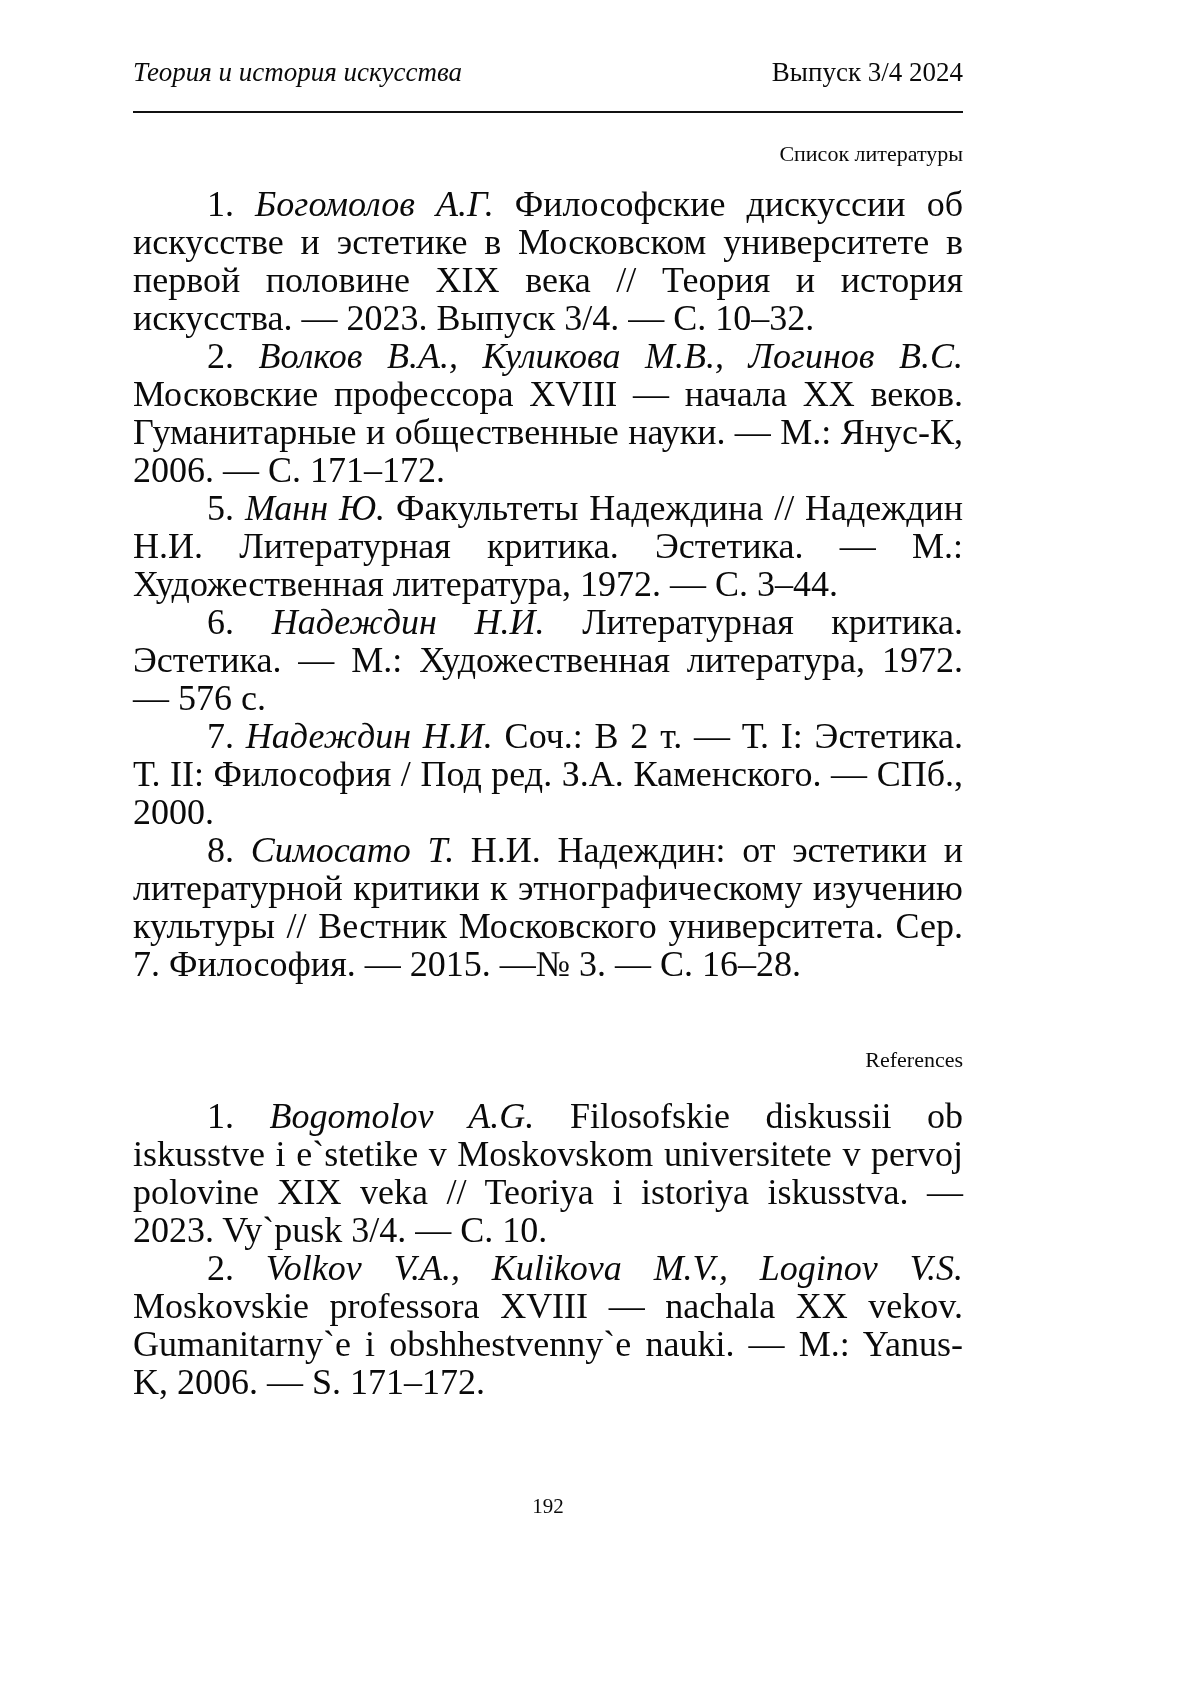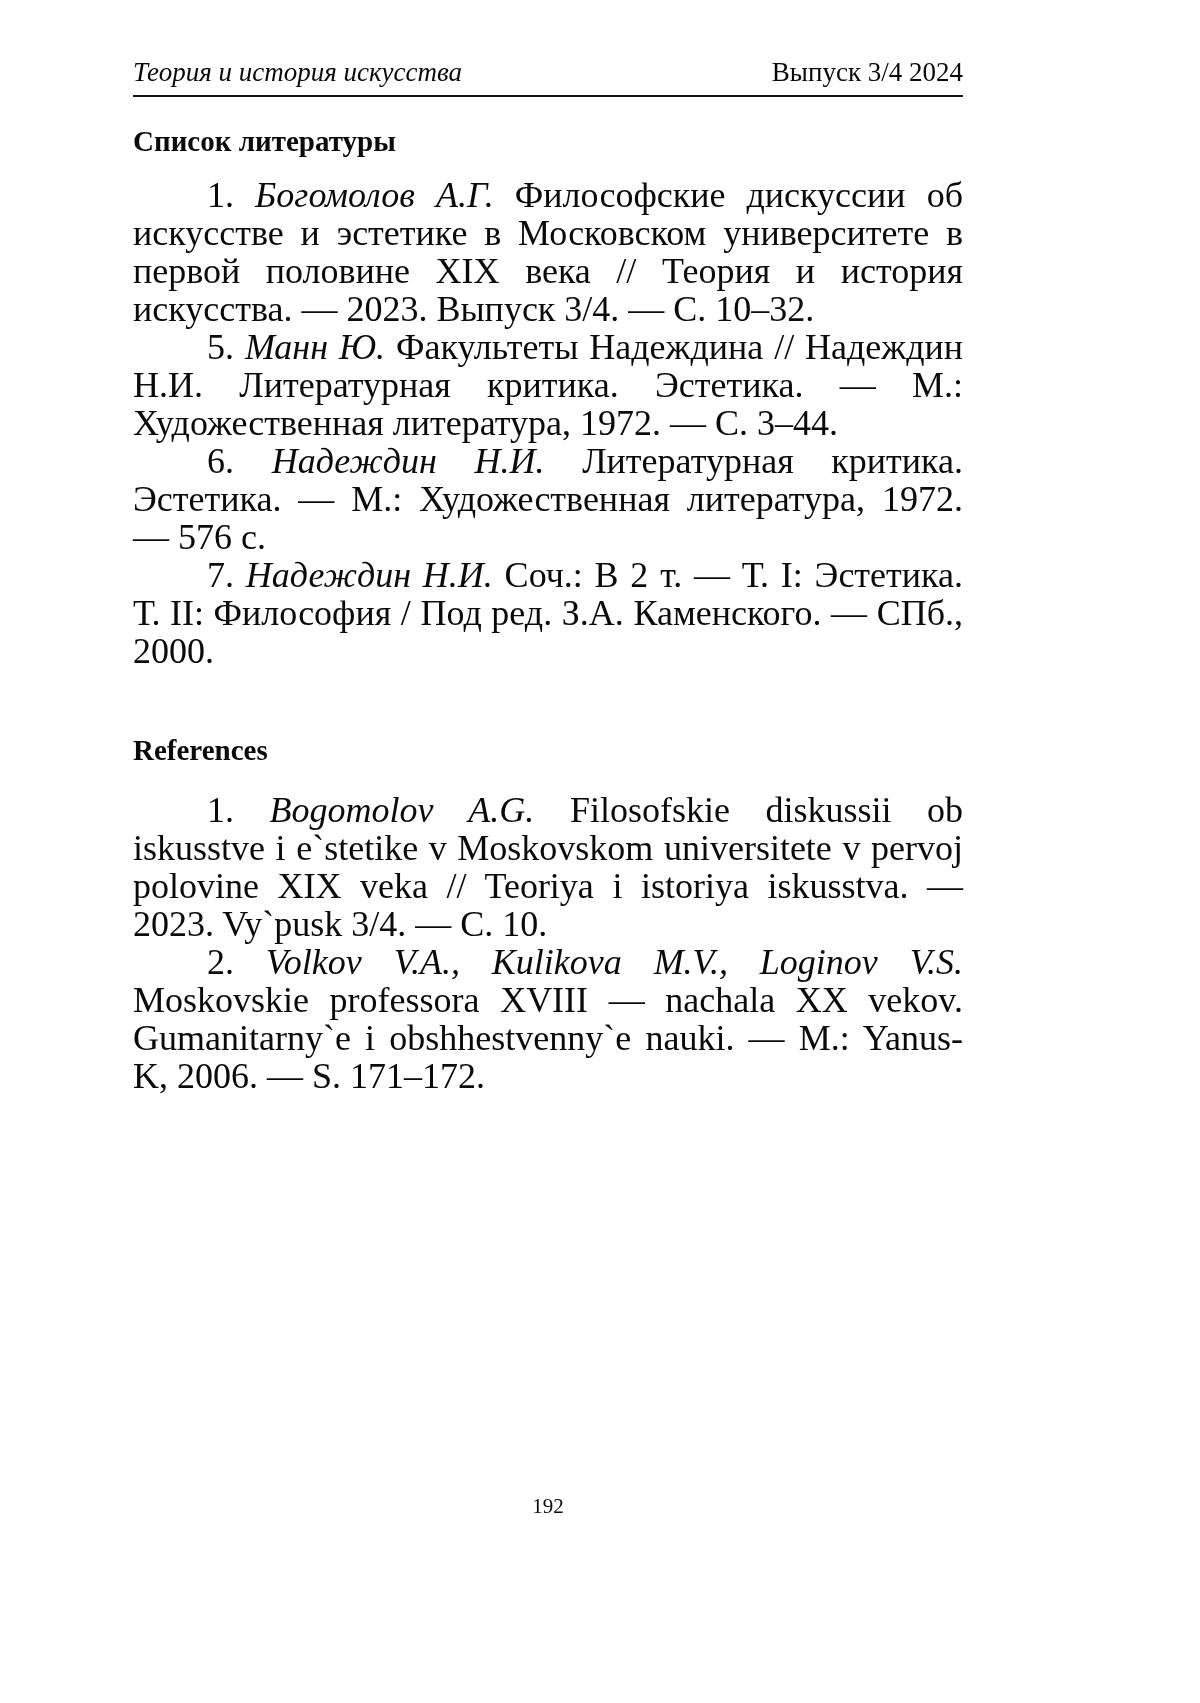--- a/index.html
+++ b/index.html
@@ -14,28 +14,28 @@
   }
   .page {
     padding: 56px 237px 0 133px;
   }
   .running-header {
     display: flex;
     justify-content: space-between;
     align-items: flex-end;
     font-size: 27px;
     line-height: 32px;
-    padding-bottom: 7px;
+    padding-bottom: 23px;
     border-bottom: 2px solid #111;
   }
   .running-header .journal { font-style: italic; }
   .section-title {
-    text-align: left;
-    font-size: 29px;
-    font-weight: bold;
+    text-align: right;
+    font-size: 22px;
+    font-weight: normal;
     margin-top: 28px;
     margin-bottom: 18px;
   }
   .entries { }
   .entry {
     font-size: 36px;
     line-height: 38px;
     text-align: justify;
     text-indent: 74px;
   }
@@ -60,23 +60,25 @@
 
   <div class="running-header">
     <span class="journal">Теория и история искусства</span>
     <span class="issue">Выпуск 3/4 2024</span>
   </div>
 
   <h2 class="section-title">Список литературы</h2>
 
   <div class="entries">
     <p class="entry"><span>1. </span><span class="author">Богомолов А.Г.</span><span> Философские дискуссии об искусстве и эстетике в Московском университете в первой половине XIX века // Теория и история искусства. — 2023. Выпуск 3/4. — С. 10–32.</span></p>
+    <p class="entry"><span>2. </span><span class="author">Волков В.А., Куликова М.В., Логинов В.С.</span><span> Московские профессора XVIII — начала XX веков. Гуманитарные и общественные науки. — М.: Янус-К, 2006. — С. 171–172.</span></p>
     <p class="entry"><span>5. </span><span class="author">Манн Ю.</span><span> Факультеты Надеждина // Надеждин Н.И. Литературная критика. Эстетика. — М.: Художественная литература, 1972. — С. 3–44.</span></p>
     <p class="entry"><span>6. </span><span class="author">Надеждин Н.И.</span><span> Литературная критика. Эстетика. — М.: Художественная литература, 1972. — 576 с.</span></p>
     <p class="entry"><span>7. </span><span class="author">Надеждин Н.И.</span><span> Соч.: В 2 т. — Т. I: Эстетика. Т. II: Философия / Под ред. З.А. Каменского. — СПб., 2000.</span></p>
+    <p class="entry"><span>8. </span><span class="author">Симосато Т.</span><span> Н.И. Надеждин: от эстетики и литературной критики к этнографическому изучению культуры // Вестник Московского университета. Сер. 7. Философия. — 2015. —№ 3. — С. 16–28.</span></p>
   </div>
 
   <h2 class="section-title refs-title">References</h2>
 
   <div class="entries">
     <p class="entry"><span>1. </span><span class="author">Bogomolov A.G.</span><span> Filosofskie diskussii ob iskusstve i e`stetike v Moskovskom universitete v pervoj polovine XIX veka // Teoriya i istoriya iskusstva. — 2023. Vy`pusk 3/4. — C. 10.</span></p>
     <p class="entry"><span>2. </span><span class="author">Volkov V.A., Kulikova M.V., Loginov V.S.</span><span> Moskovskie professora XVIII — nachala XX vekov. Gumanitarny`e i obshhestvenny`e nauki. — M.: Yanus-K, 2006. — S. 171–172.</span></p>
   </div>
 
 </div>

